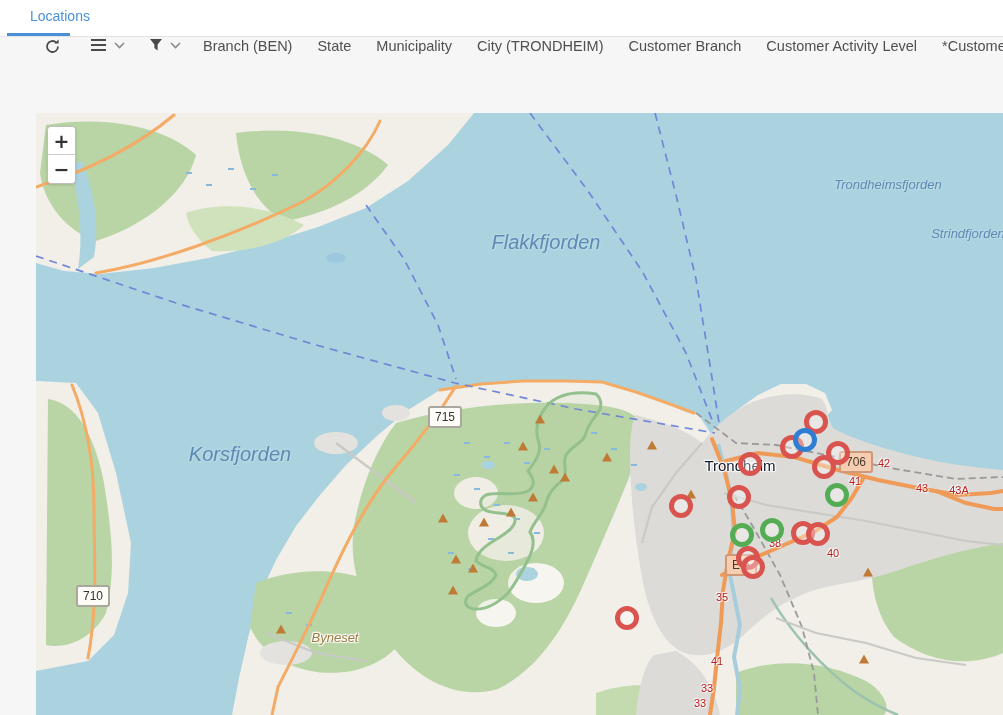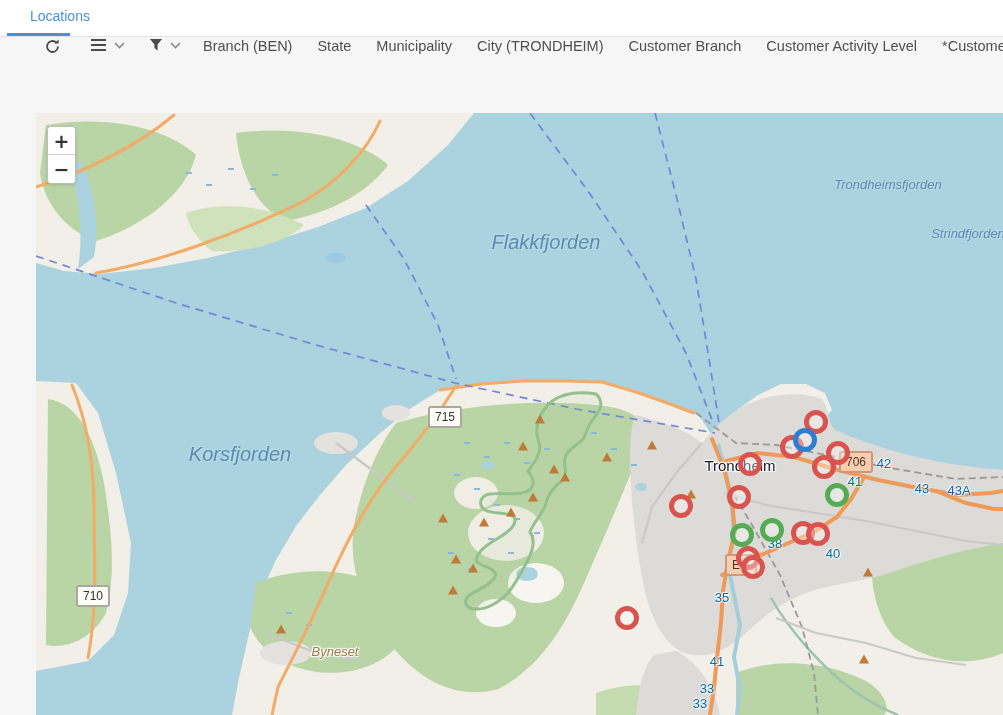--- a/index.html
+++ b/index.html
@@ -44,21 +44,21 @@
     text-shadow:-1px -1px 1px #b9dbe6,1px 1px 1px #b9dbe6,0 0 3px #b9dbe6; }
   .lbl.fjord { font-size:20px; font-style:italic; color:#5d8ab3;
     text-shadow:-1px -1px 1px #b9dbe6,1px 1px 1px #b9dbe6,0 0 3px #b9dbe6; }
   .lbl.city { font-size:15px; color:#0f172a; }
   .lbl.area { font-size:13px; font-style:italic; color:#9e7a42; }
 
   .shield { font-size:12px; line-height:1; padding:3px 5px; border-radius:3px; white-space:nowrap; }
   .shield.white { background:#fdfcf6; border:2px solid #aaa89e; color:#333; }
   .shield.salmon { background:#f6cdb0; border:2px solid #cf9878; color:#4a3a28; }
 
-  .roadnum { font-size:13px; color:#0369a1; white-space:nowrap;
+  .roadnum { font-size:11px; color:#b91c1c; white-space:nowrap;
     text-shadow:-1px -1px 1px #fff,1px 1px 1px #fff,0 0 2px #fff; }
 
   .marker { width:24px; height:24px; border-radius:50%; border:5px solid #d9534f;
     background:rgba(255,255,255,.35); cursor:pointer; }
 
   .peak { width:0; height:0; border-left:5px solid transparent; border-right:5px solid transparent;
     border-bottom:9px solid #bf7a36; }
 </style>
 </head>
 <body>
@@ -195,21 +195,21 @@
 
     <path d="M560,281 C540,278 522,280 510,294 C502,304 498,316 503,330 C506,340 498,350 492,358 C498,366 500,372 492,378 C480,384 462,378 450,382 C443,386 443,393 449,397 C458,402 470,398 478,404 C482,410 474,418 464,424 C452,431 441,438 440,448 C446,454 458,454 460,462 C456,472 442,476 432,483 C427,489 430,495 438,496 C450,497 462,490 472,480 C480,470 486,458 492,447 C497,437 500,427 494,419 C498,408 508,400 510,390 C512,380 520,372 528,366 C532,358 526,350 530,342 C536,332 548,330 550,320 C552,310 560,304 564,296 C566,290 564,284 560,281 Z" fill="rgba(170,205,150,0.10)" stroke="#93c08d" stroke-width="3"></path>
   </svg>
 
   <div class="overlay" id="overlay">
       <div class="lbl fjord-lg" style="left: 852px; top: 71px;">Trondheimsfjorden</div>
       <div class="lbl fjord-lg" style="left: 932px; top: 120px;">Strindfjorden</div>
       <div class="lbl fjord" style="left: 510px; top: 129px;">Flakkfjorden</div>
       <div class="lbl fjord" style="left: 204px; top: 322px; margin-top: 19px;">Korsfjorden</div>
       <div class="lbl city" style="left: 704px; top: 352px;">Trondheim</div>
-      <div class="lbl area" style="left: 299px; top: 538px;">Byneset</div>
+      <div class="lbl area" style="left: 299px; top: 524px;">Byneset</div>
       <div class="shield white" style="left: 409px; top: 304px;">715</div>
       <div class="shield white" style="left: 57px; top: 483px;">710</div>
       <div class="shield salmon" style="left: 820px; top: 349px;">706</div>
       <div class="shield salmon" style="left: 705px; top: 452px;">E 6</div>
       <div class="roadnum" style="left: 848px; top: 350px;">42</div>
       <div class="roadnum" style="left: 819px; top: 368px;">41</div>
       <div class="roadnum" style="left: 886px; top: 375px;">43</div>
       <div class="roadnum" style="left: 923px; top: 377px;">43A</div>
       <div class="roadnum" style="left: 797px; top: 393px; margin-top: 47px;">40</div>
       <div class="roadnum" style="left: 739px; top: 430px;">38</div>

